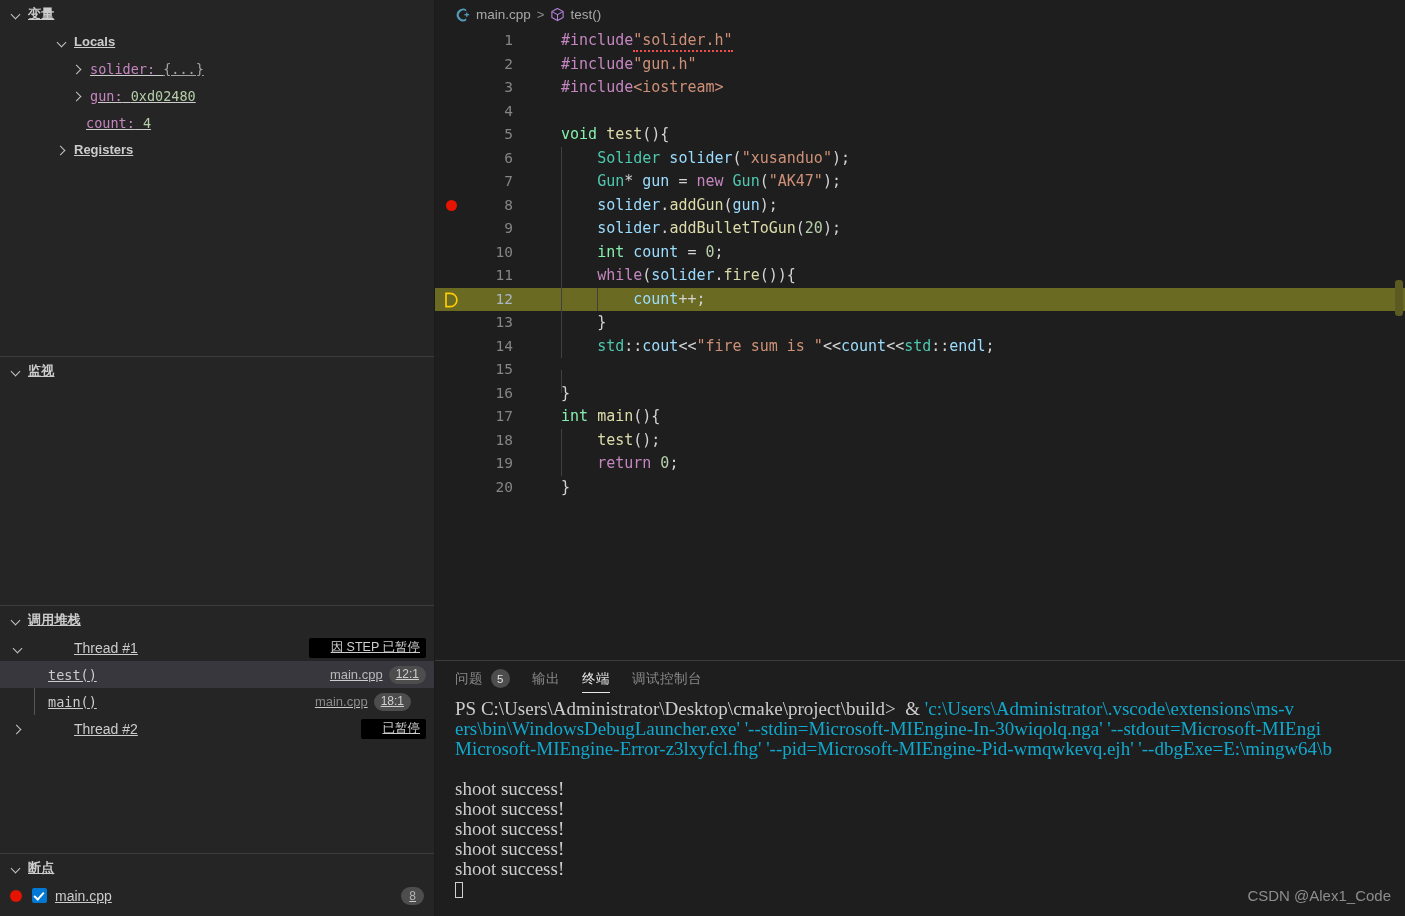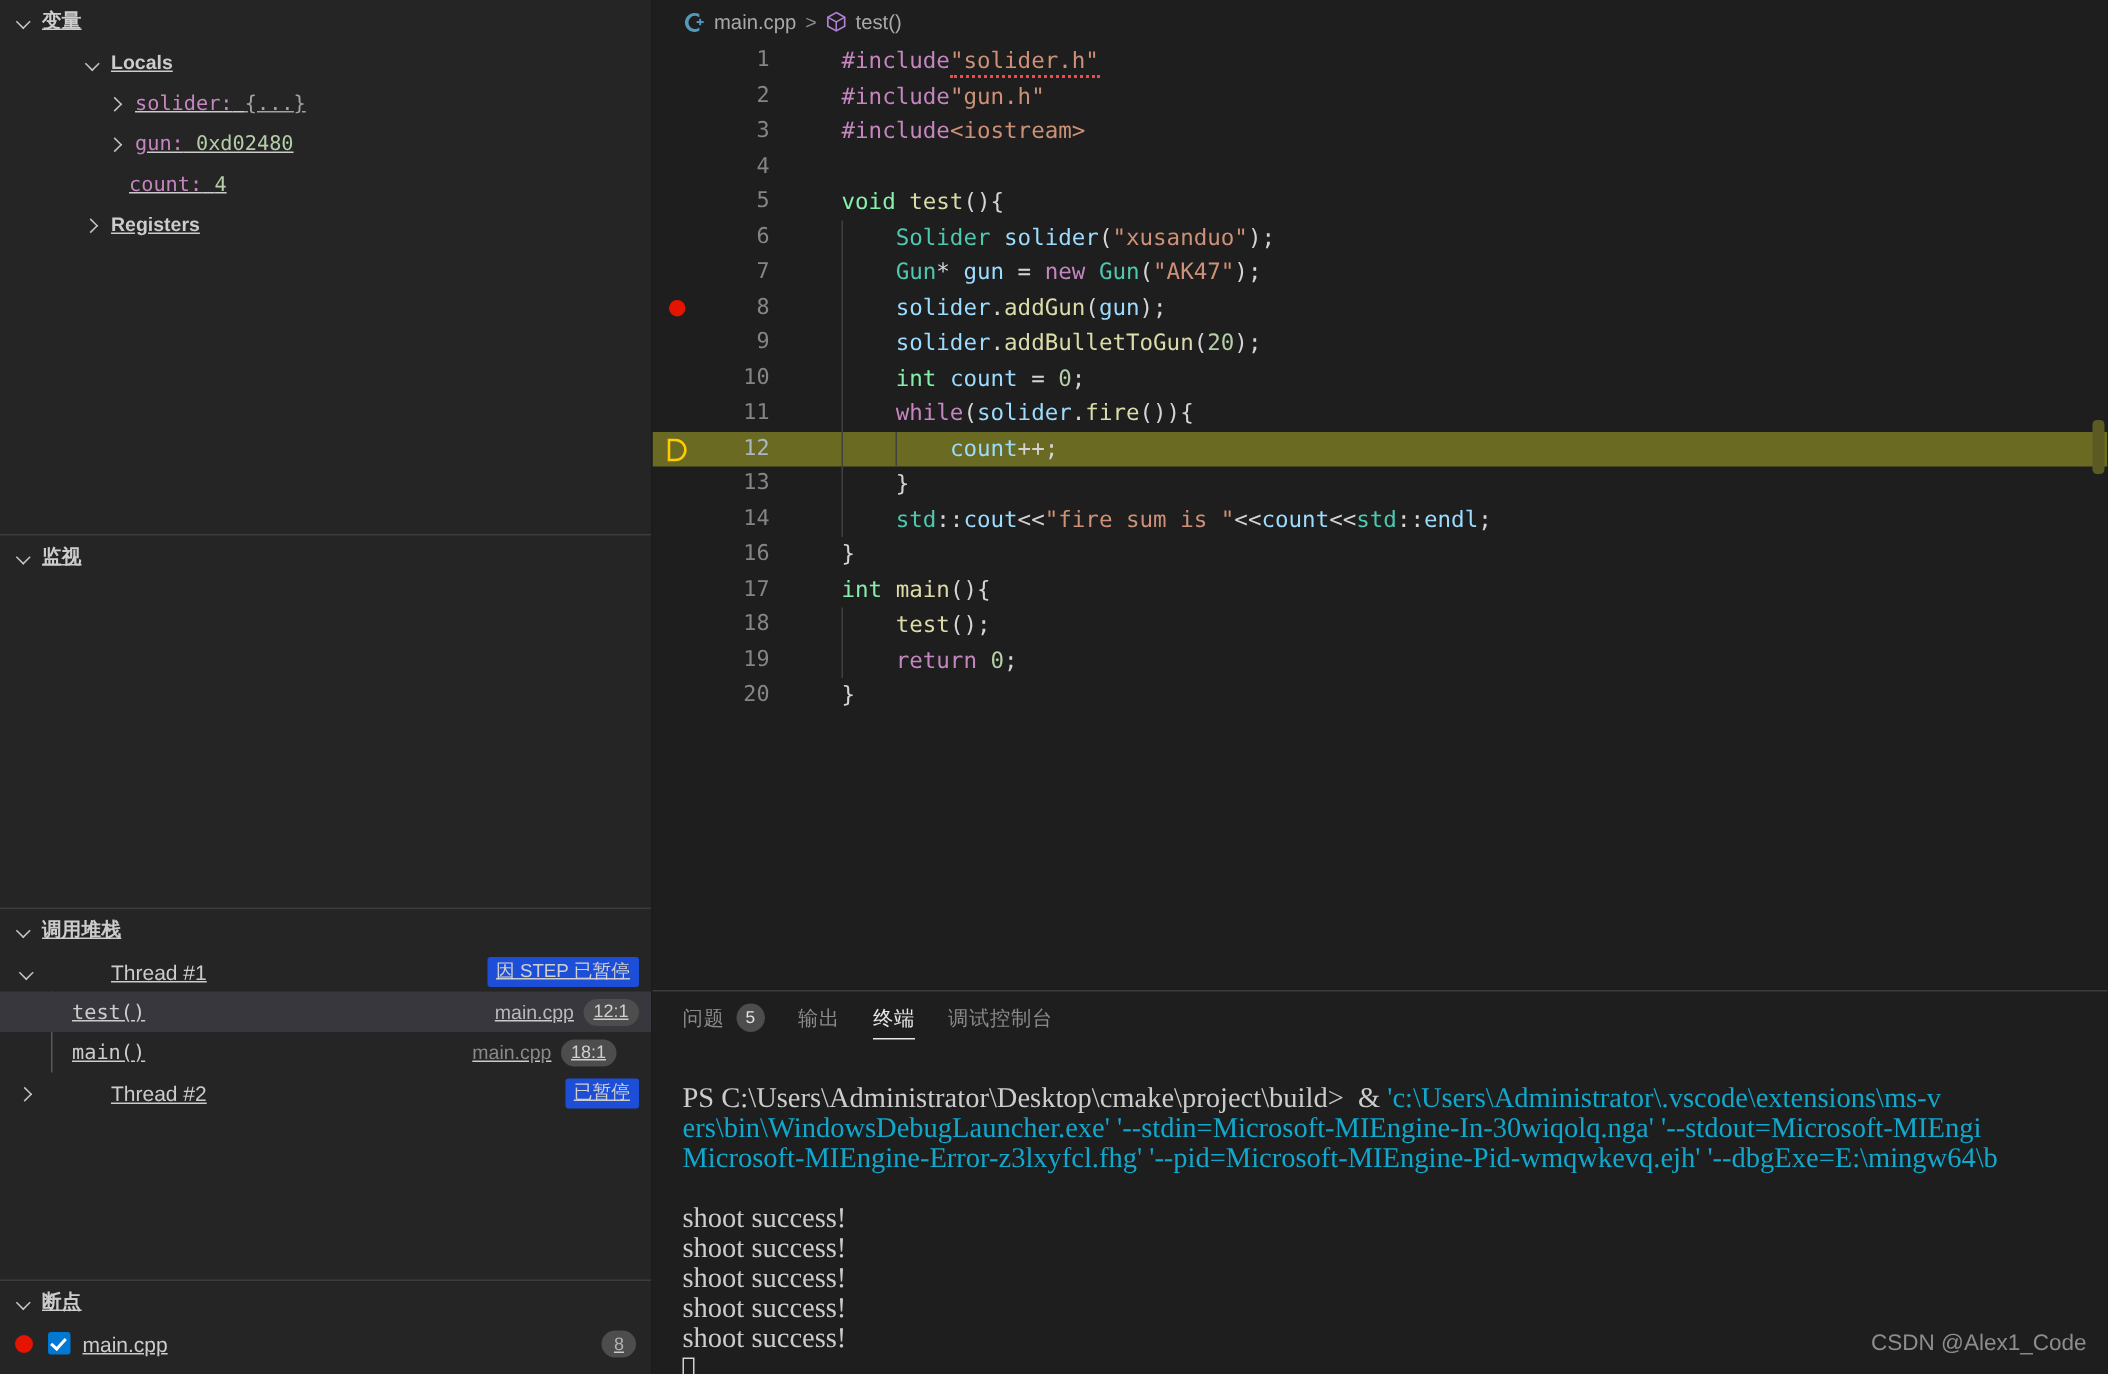--- a/index.html
+++ b/index.html
@@ -72,23 +72,23 @@
   .cs-thread { font-size: 14px; color: #cccccc; margin-left: 44px; }
   .cs-spacer { flex: 1; }
   .cs-file { font-size: 13px; color: #8a8a8a; margin-right: 6px; }
   .cs-file.active { color: #b9b9b9; }
   .badge-pill {
     background: #4d4d4d; color: #cfcfcf;
     border-radius: 9px; font-size: 12px;
     padding: 1px 7px 2px 7px; line-height: 15px;
   }
   .badge-flat {
-    background: #1d4ed8; color: #cfcfcf;
+    background: #000000; color: #cfcfcf;
     border-radius: 2px; font-size: 12.5px;
-    padding: 2px 6px 3px 6px; line-height: 15px;
+    padding: 2px 6px 3px 22px; line-height: 15px;
   }
   .stack-guide {
     position: absolute; left: 34px; top: 0; bottom: 0;
     width: 1px; background: #585858;
   }
 
   
   .bp-row { height: 27px; display: flex; align-items: center; font-size: 14px; padding-left: 10px; }
   .bp-dot {
     width: 12px; height: 12px; border-radius: 50%;
@@ -166,21 +166,21 @@
   .t-plain { color: #d4d4d4; }
   .t-ctrl  { color: #c586c0; }
   .squiggle {
     border-bottom: 2px dotted #f14c4c;
     padding-bottom: 1px;
   }
 
   
   #panel {
     flex: 1; background: #1e1e1e; display: flex; flex-direction: column;
-    border-top: 1px solid #3c3c3c; min-height: 0; gap: 24px;
+    border-top: 1px solid #3c3c3c; min-height: 0;
   }
   #panel-tabs {
     height: 35px; display: flex; align-items: center;
     padding-left: 20px; flex: none; gap: 22px;
   }
   .ptab {
     height: 35px; display: flex; align-items: center; gap: 8px;
     font-size: 13.5px; color: #8a8a8a; position: relative;
     letter-spacing: .5px;
   }
@@ -351,20 +351,21 @@
           <div class="code-line"><div class="gutter-mark"></div><div class="lineno">7</div><div class="code-text"><span class="indent-guide" style="left: 42px;"></span><span class="t-plain">    </span><span class="t-type">Gun</span><span class="t-plain">* </span><span class="t-var">gun</span><span class="t-plain"> = </span><span class="t-ctrl">new</span><span class="t-plain"> </span><span class="t-type">Gun</span><span class="t-plain">(</span><span class="t-str">"AK47"</span><span class="t-plain">);</span></div></div>
           <div class="code-line"><div class="gutter-mark"><span class="bp-marker"></span></div><div class="lineno">8</div><div class="code-text"><span class="indent-guide" style="left: 42px;"></span><span class="t-plain">    </span><span class="t-var">solider</span><span class="t-plain">.</span><span class="t-fn">addGun</span><span class="t-plain">(</span><span class="t-var">gun</span><span class="t-plain">);</span></div></div>
           <div class="code-line"><div class="gutter-mark"></div><div class="lineno">9</div><div class="code-text"><span class="indent-guide" style="left: 42px;"></span><span class="t-plain">    </span><span class="t-var">solider</span><span class="t-plain">.</span><span class="t-fn">addBulletToGun</span><span class="t-plain">(</span><span class="t-num">20</span><span class="t-plain">);</span></div></div>
           <div class="code-line"><div class="gutter-mark"></div><div class="lineno">10</div><div class="code-text"><span class="indent-guide" style="left: 42px;"></span><span class="t-plain">    </span><span class="t-kw">int</span><span class="t-plain"> </span><span class="t-var">count</span><span class="t-plain"> = </span><span class="t-num">0</span><span class="t-plain">;</span></div></div>
           <div class="code-line"><div class="gutter-mark"></div><div class="lineno">11</div><div class="code-text"><span class="indent-guide" style="left: 42px;"></span><span class="t-plain">    </span><span class="t-ctrl">while</span><span class="t-plain">(</span><span class="t-var">solider</span><span class="t-plain">.</span><span class="t-fn">fire</span><span class="t-plain">()){</span></div></div>
           <div class="code-line exec"><div class="gutter-mark"><svg class="exec-marker" viewBox="0 0 14 16">
                 <path d="M2 1.3h4.2a6 6 0 0 1 0 13.4H2z" fill="none" stroke="#ffcc00" stroke-width="1.7"></path>
               </svg></div><div class="lineno">12</div><div class="code-text"><span class="indent-guide" style="left: 42px;"></span><span class="indent-guide" style="left: 78px;"></span><span class="t-plain">        </span><span class="t-var">count</span><span class="t-plain">++;</span></div></div>
           <div class="code-line"><div class="gutter-mark"></div><div class="lineno">13</div><div class="code-text"><span class="indent-guide" style="left: 42px;"></span><span class="t-plain">    </span><span class="t-plain">}</span></div></div>
           <div class="code-line"><div class="gutter-mark"></div><div class="lineno">14</div><div class="code-text"><span class="indent-guide" style="left: 42px;"></span><span class="t-plain">    </span><span class="t-type">std</span><span class="t-plain">::</span><span class="t-var">cout</span><span class="t-plain">&lt;&lt;</span><span class="t-str">"fire sum is "</span><span class="t-plain">&lt;&lt;</span><span class="t-var">count</span><span class="t-plain">&lt;&lt;</span><span class="t-type">std</span><span class="t-plain">::</span><span class="t-var">endl</span><span class="t-plain">;</span></div></div>
+          <div class="code-line"><div class="gutter-mark"></div><div class="lineno">15</div><div class="code-text"><span class="indent-guide" style="left: 42px;"></span></div></div>
           <div class="code-line"><div class="gutter-mark"></div><div class="lineno">16</div><div class="code-text"><span class="t-plain">}</span></div></div>
           <div class="code-line"><div class="gutter-mark"></div><div class="lineno">17</div><div class="code-text"><span class="t-kw">int</span><span class="t-plain"> </span><span class="t-fn">main</span><span class="t-plain">(){</span></div></div>
           <div class="code-line"><div class="gutter-mark"></div><div class="lineno">18</div><div class="code-text"><span class="indent-guide" style="left: 42px;"></span><span class="t-plain">    </span><span class="t-fn">test</span><span class="t-plain">();</span></div></div>
           <div class="code-line"><div class="gutter-mark"></div><div class="lineno">19</div><div class="code-text"><span class="indent-guide" style="left: 42px;"></span><span class="t-plain">    </span><span class="t-ctrl">return</span><span class="t-plain"> </span><span class="t-num">0</span><span class="t-plain">;</span></div></div>
           <div class="code-line"><div class="gutter-mark"></div><div class="lineno">20</div><div class="code-text"><span class="t-plain">}</span></div></div>
         </div>
 
       <div class="scroll-nub" style="right:2px; top:280px; width:8px; height:36px; background:#5a5a22;"></div>
     </div>
 

